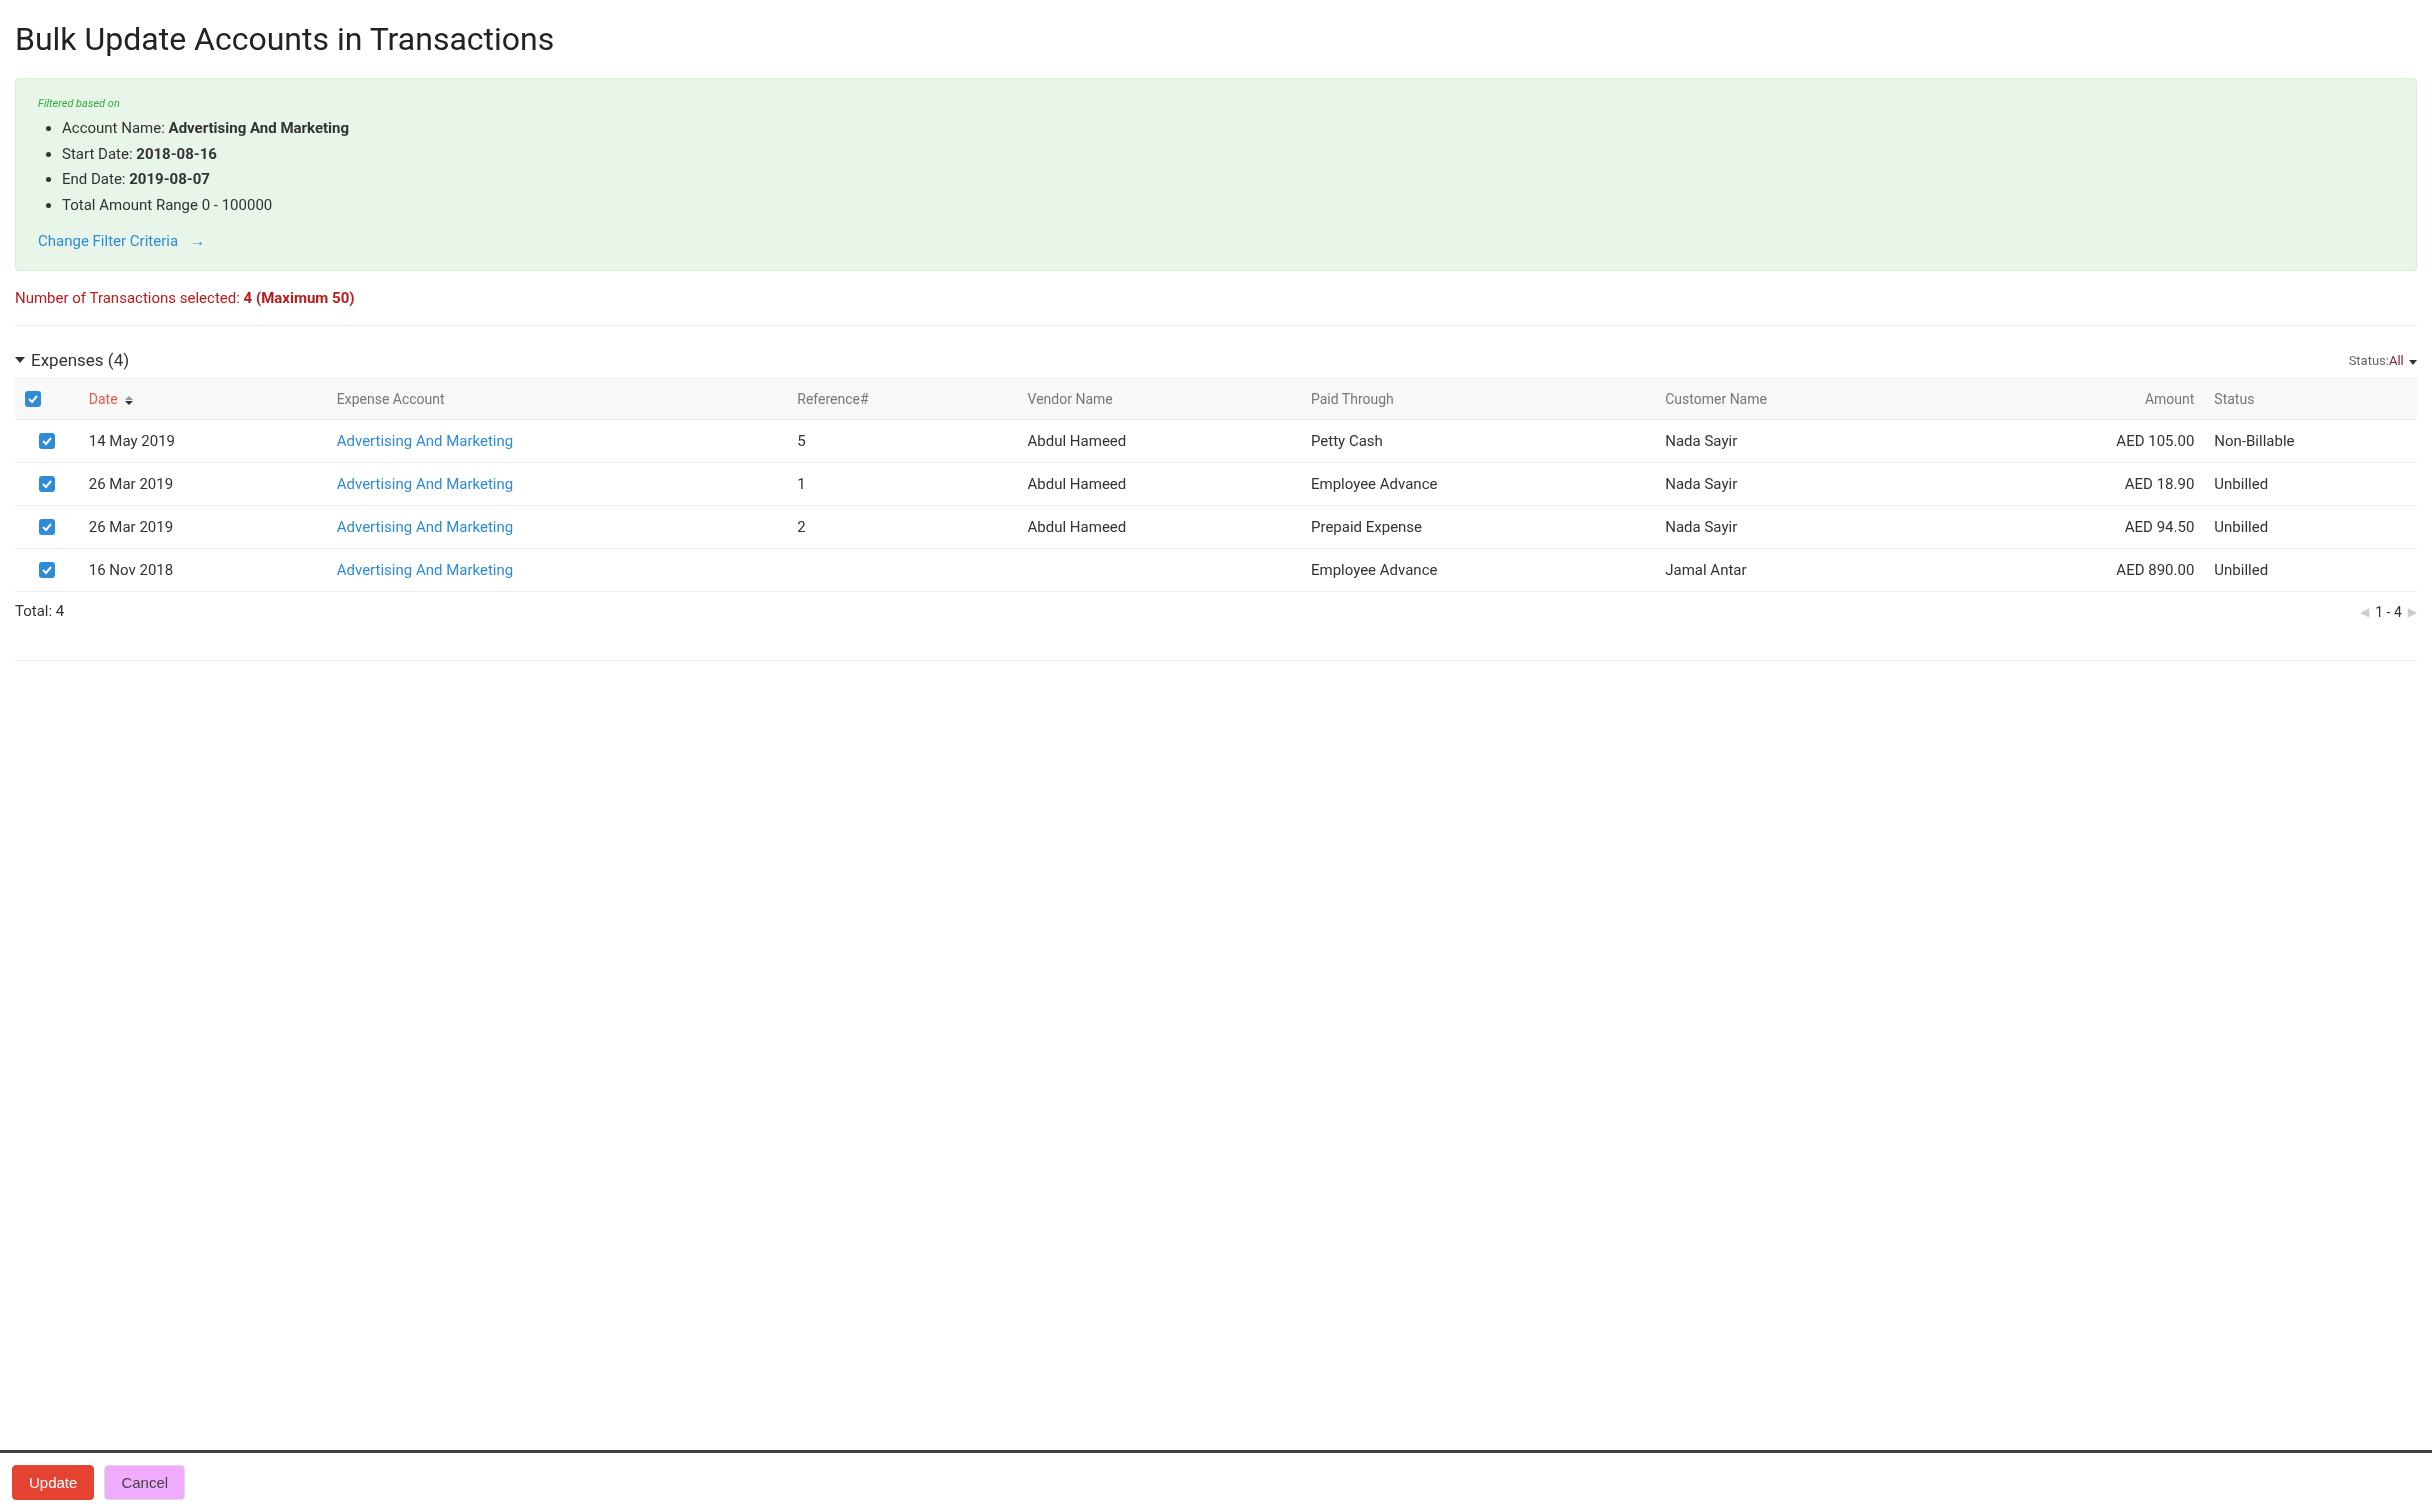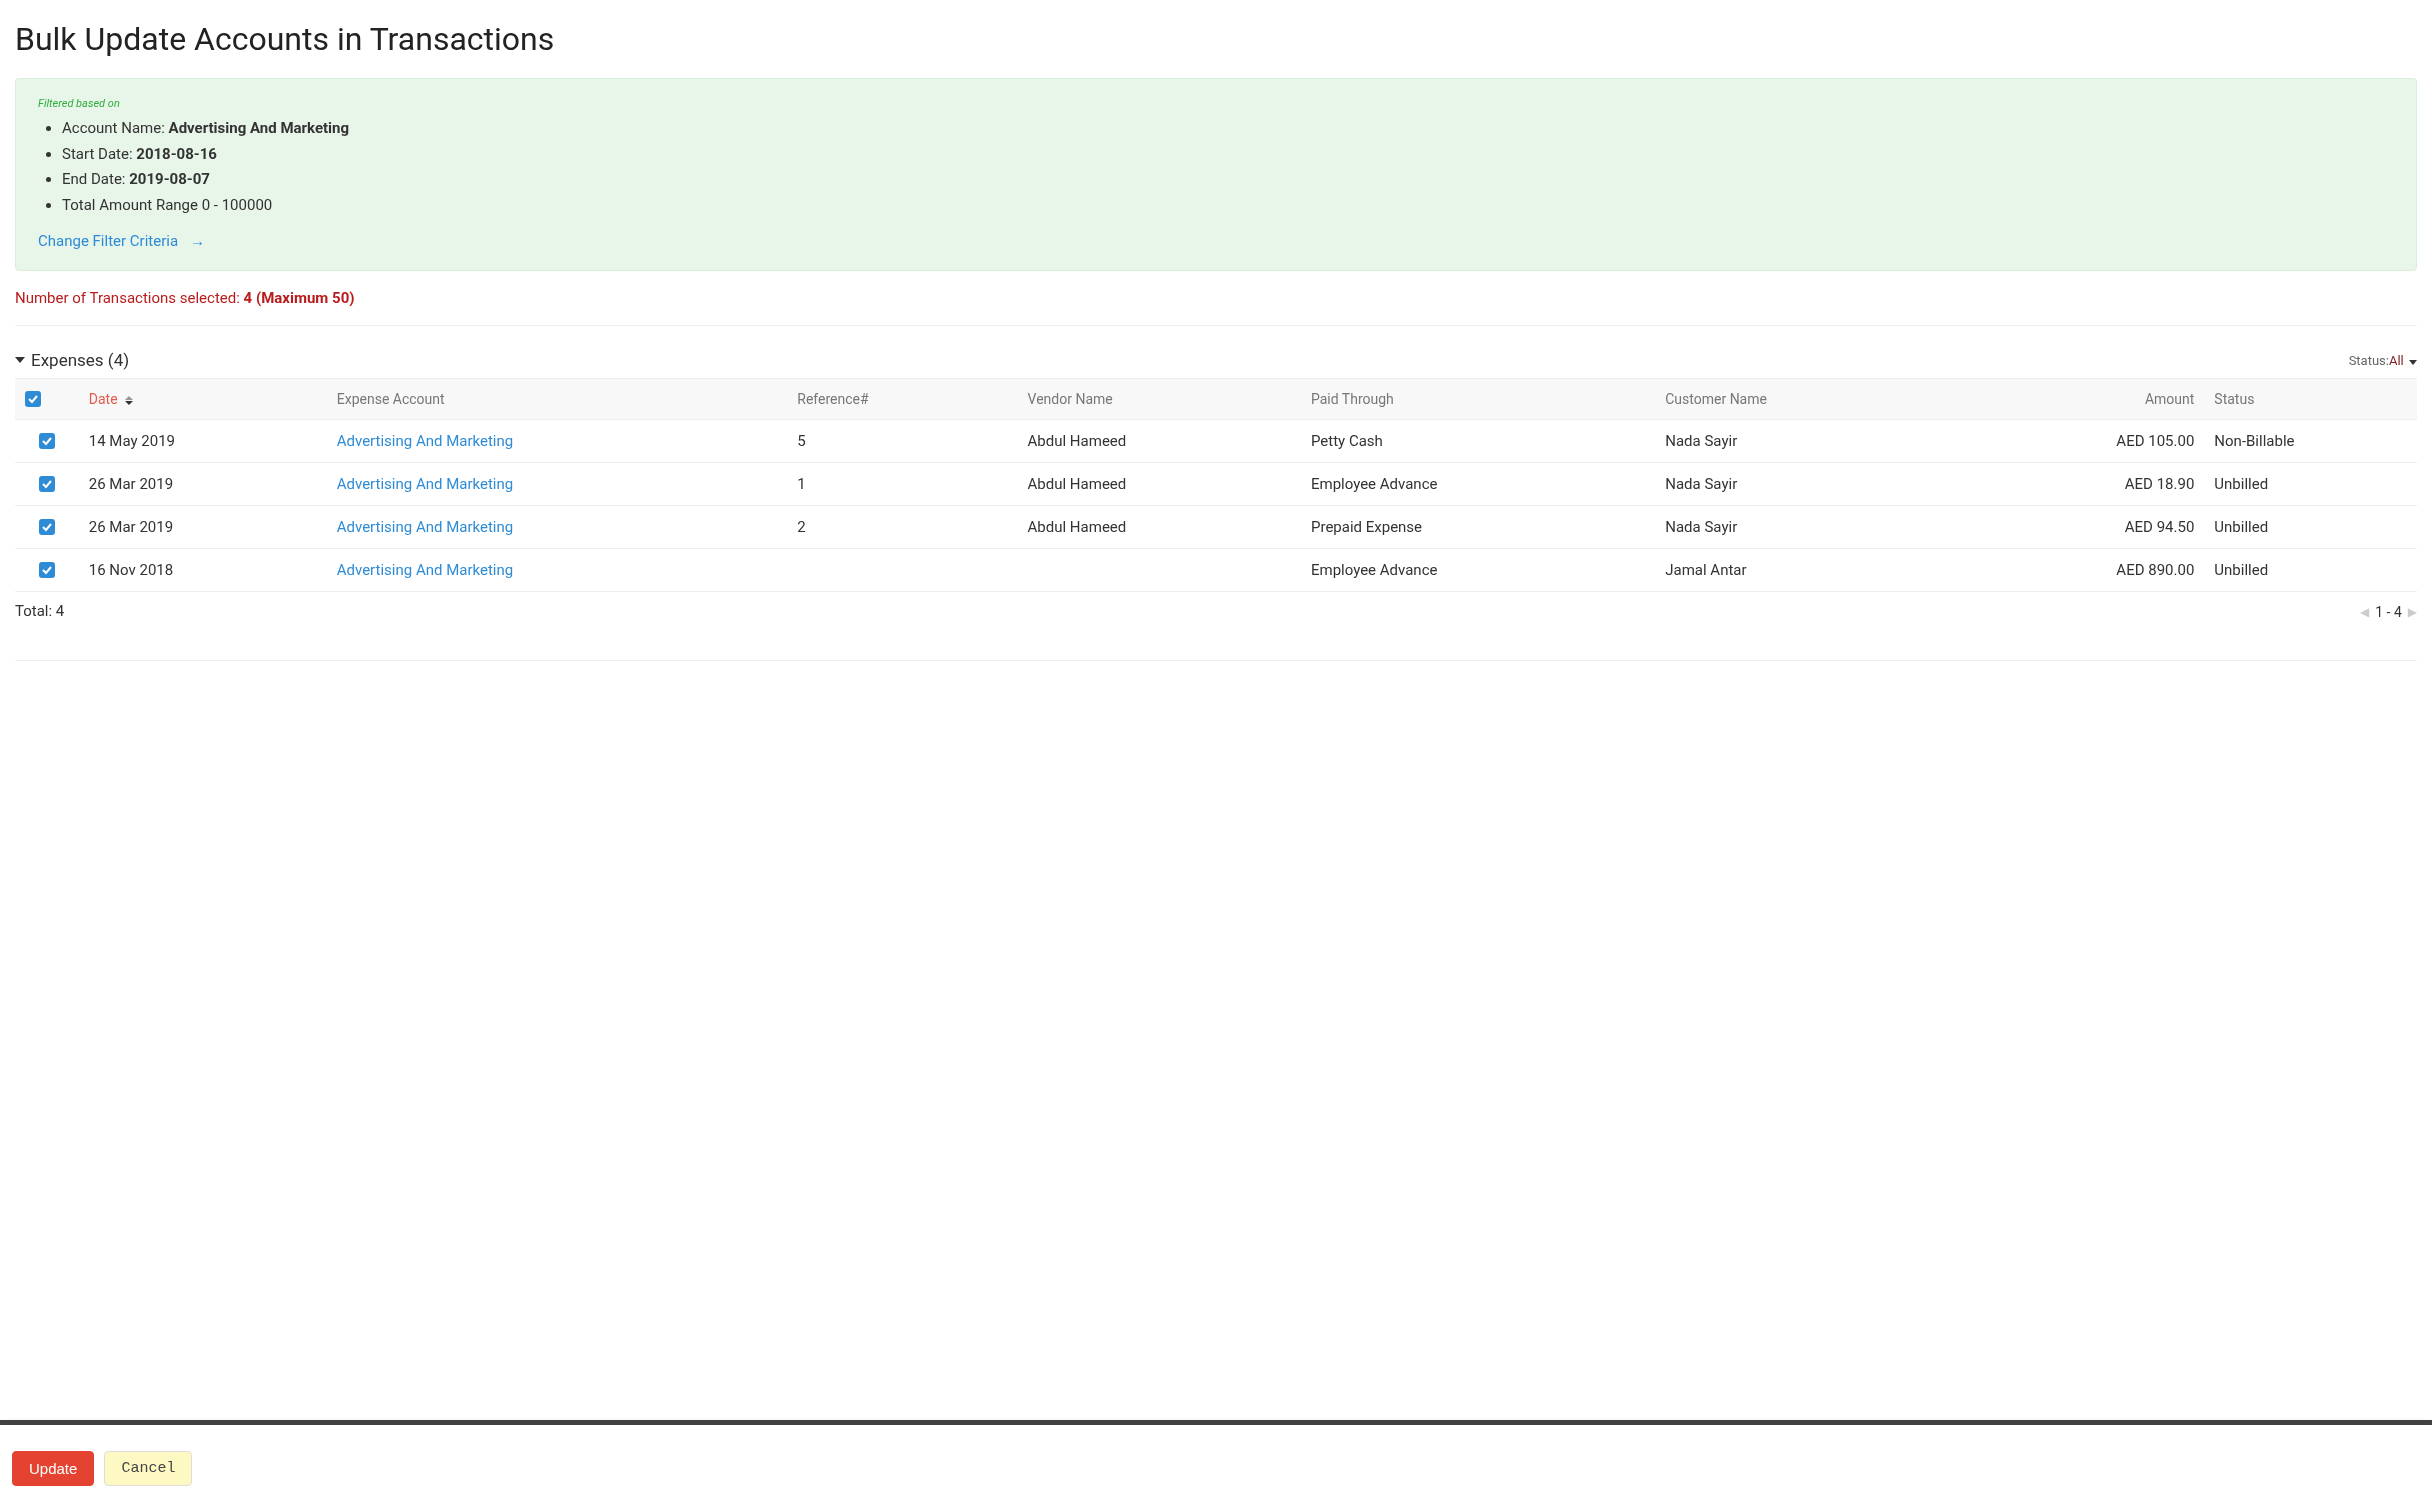--- a/index.html
+++ b/index.html
@@ -170,43 +170,42 @@
     width: 0; height: 0;
     border-left: 4px solid transparent;
     border-right: 4px solid transparent;
   }
   .sort-arrows .up { border-bottom: 4px solid #999; }
   .sort-arrows .dn { border-top: 4px solid #333; }
   .bottom-bar {
     position: fixed;
     left: 0; right: 0; bottom: 0;
     background: #fff;
-    border-top: 5px solid #404040;
+    border-top: 3px solid #404040;
     box-shadow: 0 -1px 4px rgba(0,0,0,0.03);
-    padding: 26px 12px;
+    padding: 12px 12px;
     display: flex;
     gap: 10px;
   }
   .btn {
     padding: 8px 16px;
     border-radius: 4px;
     font-size: 15px;
     cursor: pointer;
     border: 1px solid transparent;
   }
   .btn-primary {
     background: #e44332;
     color: #fff;
     border-color: #e44332;
   }
   .btn-default {
-    background: #fef9c3;
+    background: #f0abfc;
     color: #444;
     border: 1px solid #ddd;
-    font-family: Liberation Mono, monospace;
   }
   th.chk-col, td.chk-col { width: 34px; text-align: center; }
   .col-date { width: 140px; }
   .col-acct { width: 260px; }
   .col-ref { width: 130px; }
   .col-vendor { width: 160px; }
   .col-paid { width: 200px; }
   .col-cust { width: 180px; }
   .col-amt { width: 130px; }
   .col-status { width: 120px; }

